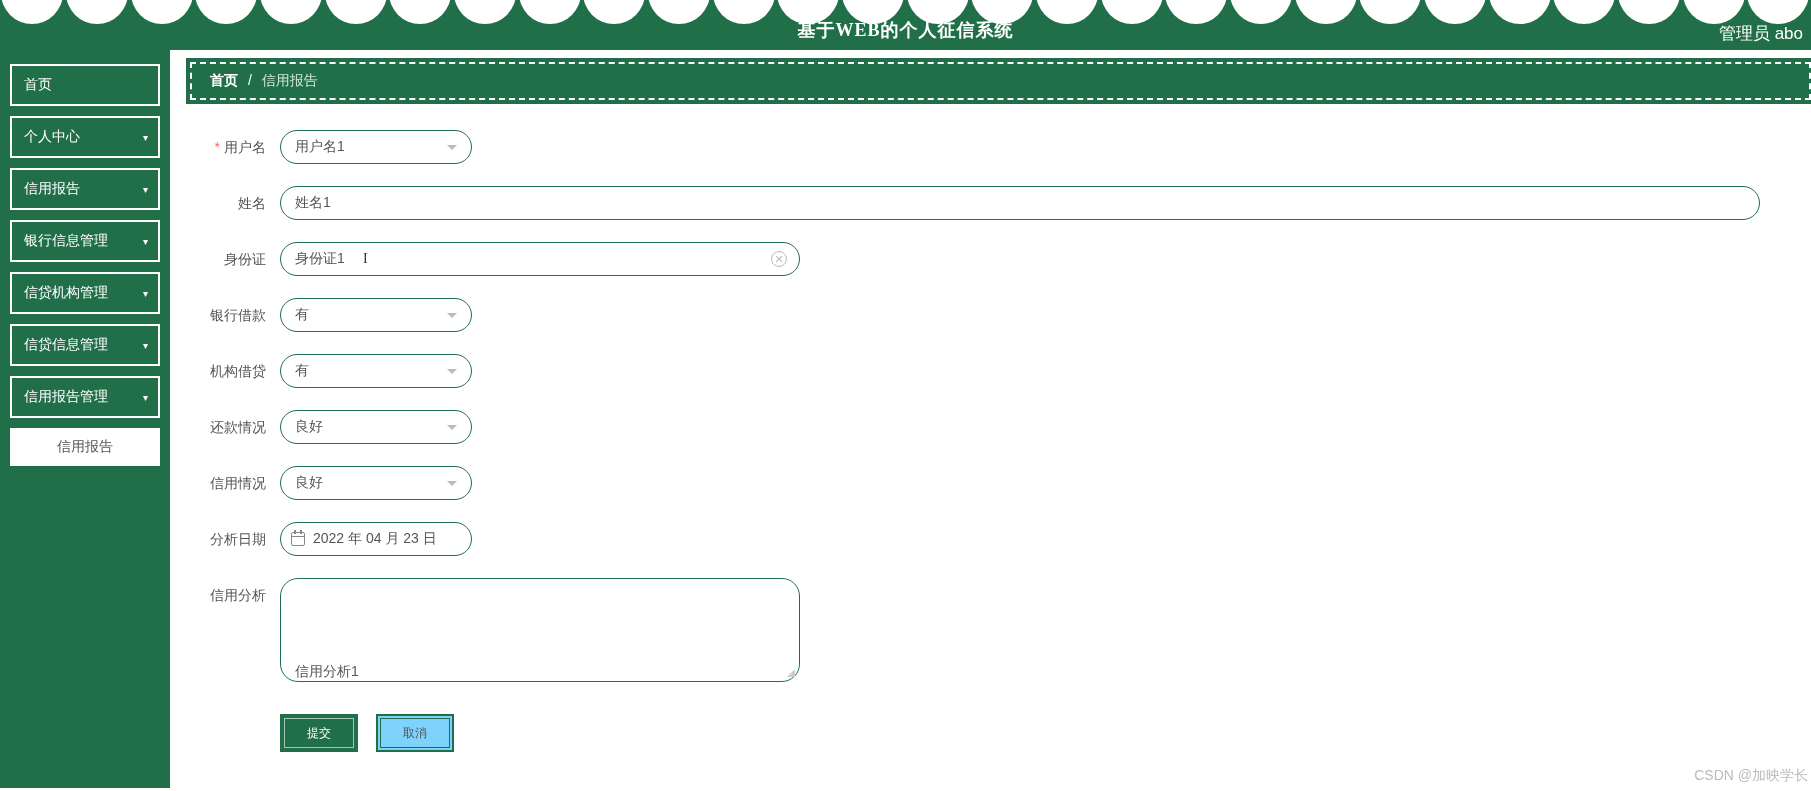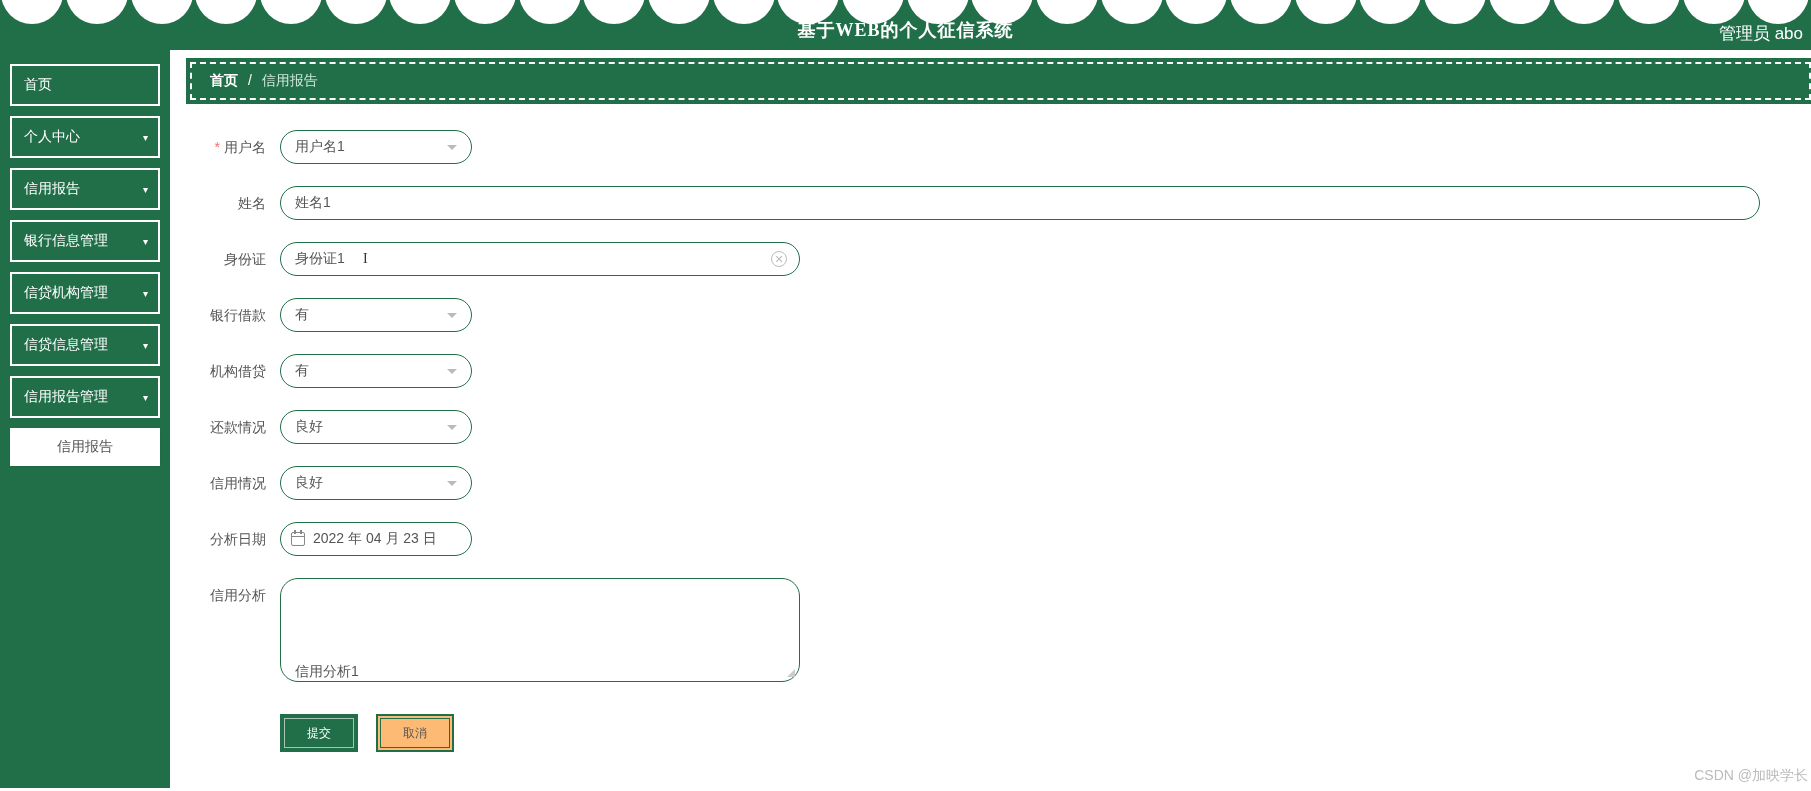--- a/index.html
+++ b/index.html
@@ -119,21 +119,21 @@
     .date-icon::after {
       content: ""; position: absolute; top: 3px; left: 0; right: 0;
       height: 1px; background: #888;
     }
 
     .buttons { display: flex; gap: 18px; margin-left: 80px; margin-top: 10px; }
     .btn { height: 38px; width: 78px; display: flex; align-items: center; justify-content: center;
       font-size: 12px; cursor: pointer; position: relative; }
     .btn-primary { background: #216f49; color: #fff; border: 2px solid #216f49; }
     .btn-primary::before { content:""; position:absolute; inset:2px; border:1px solid rgba(255,255,255,.6); }
-    .btn-default { background: #fdba74; color: #555; border: 2px solid #216f49; }
+    .btn-default { background: #7dd3fc; color: #555; border: 2px solid #216f49; }
     .btn-default::before { content:""; position:absolute; inset:2px; border:1px solid #216f49; }
 
     .watermark {
       position: fixed; right: 3px; bottom: 6px; color: #bbb; font-size: 14px;
     }
   </style>
 </head>
 <body>
 
 <div class="header">

